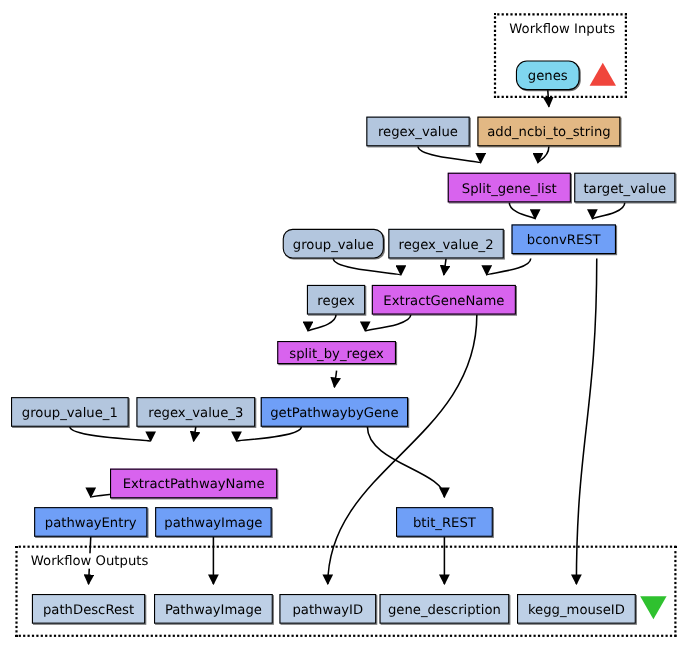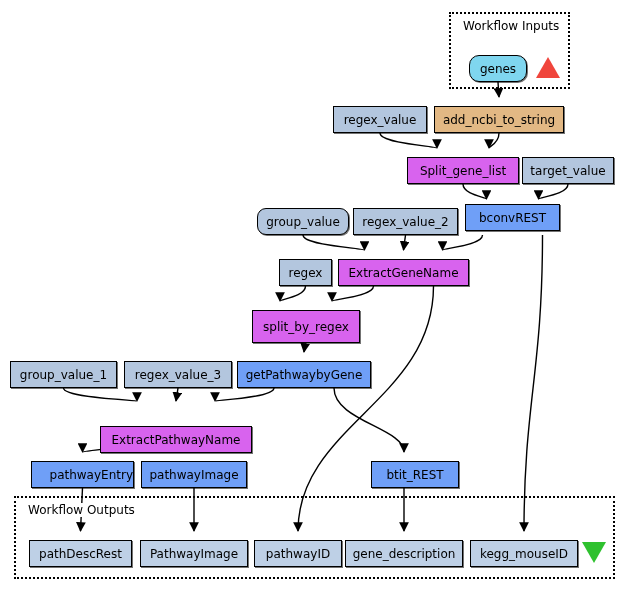--- a/index.html
+++ b/index.html
@@ -118,42 +118,42 @@
       </div>
       <div class="node n-proc" style="left: 465px; top: 204px; width: 95px; height: 27px;">
         <span>bconvREST</span>
       </div>
       <div class="node n-const" style="left: 279px; top: 259px; width: 53px; height: 27px;">
         <span>regex</span>
       </div>
       <div class="node n-magenta" style="left: 338px; top: 259px; width: 131px; height: 27px;">
         <span>ExtractGeneName</span>
       </div>
-      <div class="node n-magenta" style="left: 252px; top: 310px; width: 108px; height: 33px;">
+      <div class="node n-magenta" style="left: 252px; top: 310px; width: 108px; height: 21px;">
         <span>split_by_regex</span>
       </div>
       <div class="node n-const" style="left: 10px; top: 361px; width: 107px; height: 27px;">
         <span>group_value_1</span>
       </div>
       <div class="node n-const" style="left: 124px; top: 361px; width: 108px; height: 27px;">
         <span>regex_value_3</span>
       </div>
       <div class="node n-proc" style="left: 237px; top: 361px; width: 134px; height: 27px;">
         <span>getPathwaybyGene</span>
       </div>
       <div class="node n-magenta" style="left: 100px; top: 390px; width: 152px; height: 27px; margin-top: 36px;">
         <span>ExtractPathwayName</span>
       </div>
-      <div class="node n-proc" style="left: 31px; top: 461px; width: 103px; height: 27px; justify-content: flex-end;">
+      <div class="node n-proc" style="left: 31px; top: 461px; width: 103px; height: 27px;">
         <span>pathwayEntry</span>
       </div>
       <div class="node n-proc" style="left: 141px; top: 461px; width: 106px; height: 27px;">
         <span>pathwayImage</span>
       </div>
-      <div class="node n-proc" style="left: 360px; top: 461px; width: 88px; height: 27px; margin-left: 11px;">
+      <div class="node n-proc" style="left: 360px; top: 461px; width: 88px; height: 27px;">
         <span>btit_REST</span>
       </div>
       <div class="node n-output" style="left: 29px; top: 540px; width: 103px; height: 27px;">
         <span>pathDescRest</span>
       </div>
       <div class="node n-output" style="left: 140px; top: 540px; width: 108px; height: 27px;">
         <span>PathwayImage</span>
       </div>
       <div class="node n-output" style="left: 254px; top: 540px; width: 88px; height: 27px;">
         <span>pathwayID</span>

